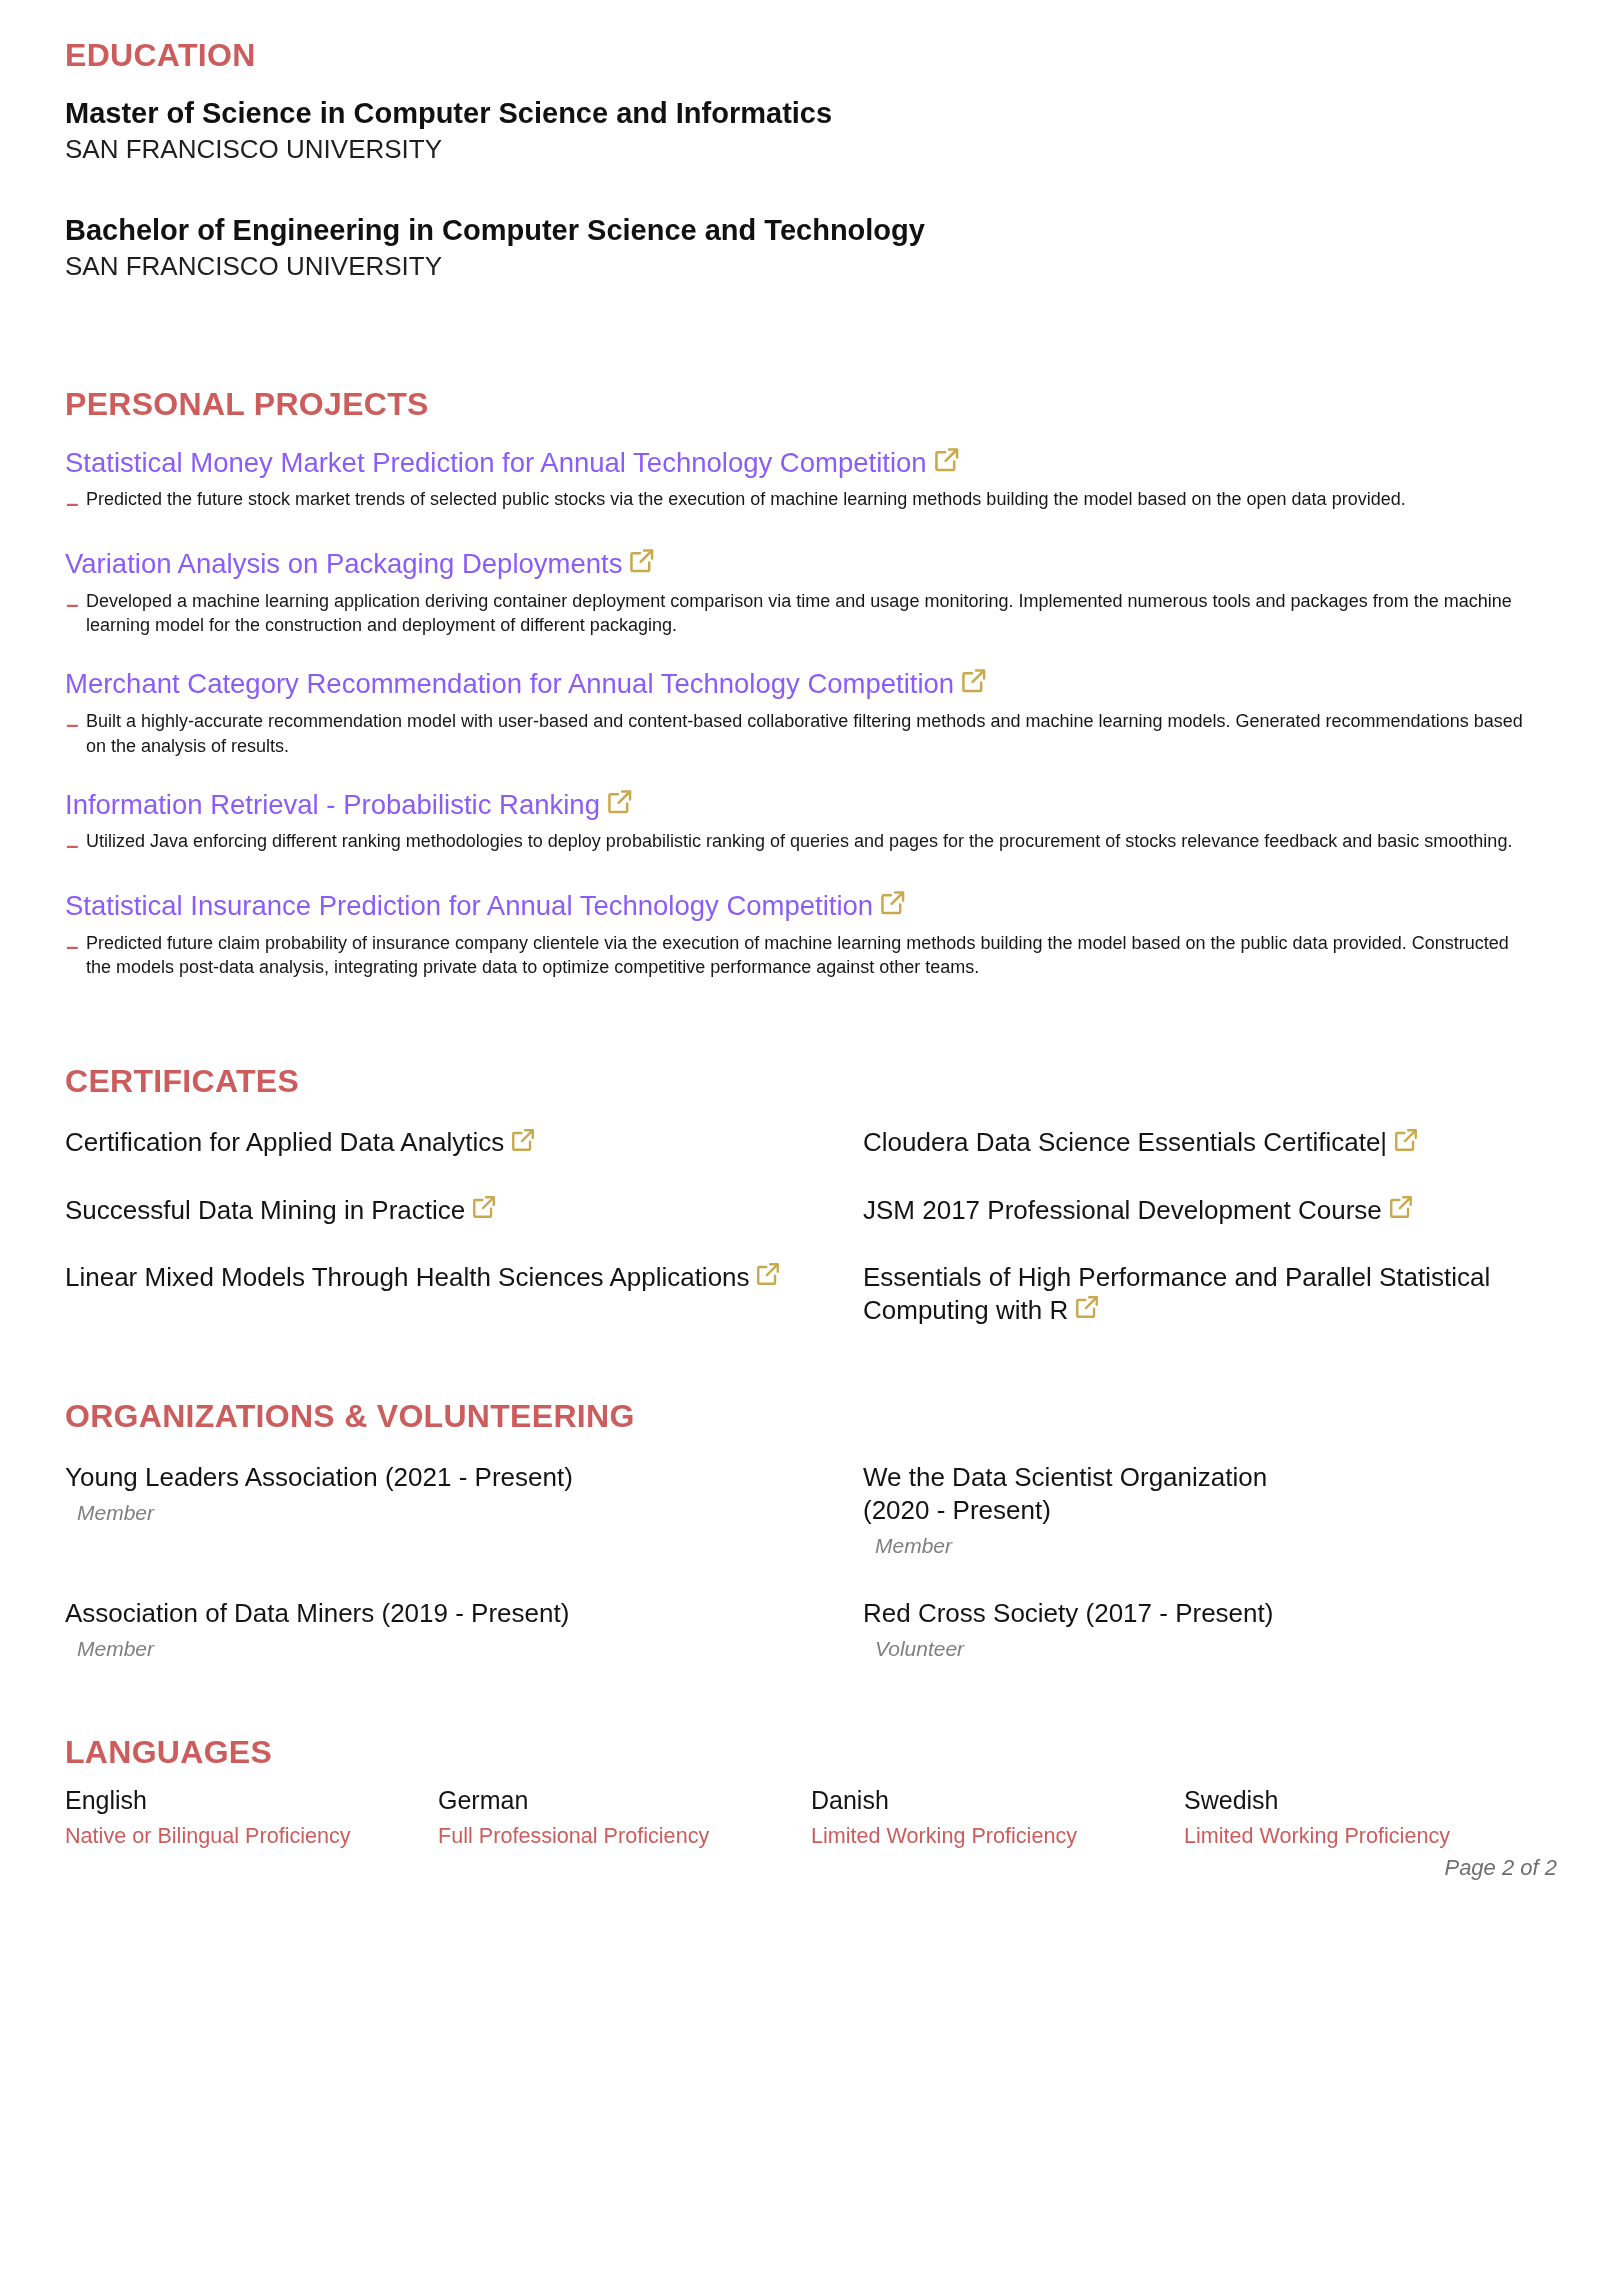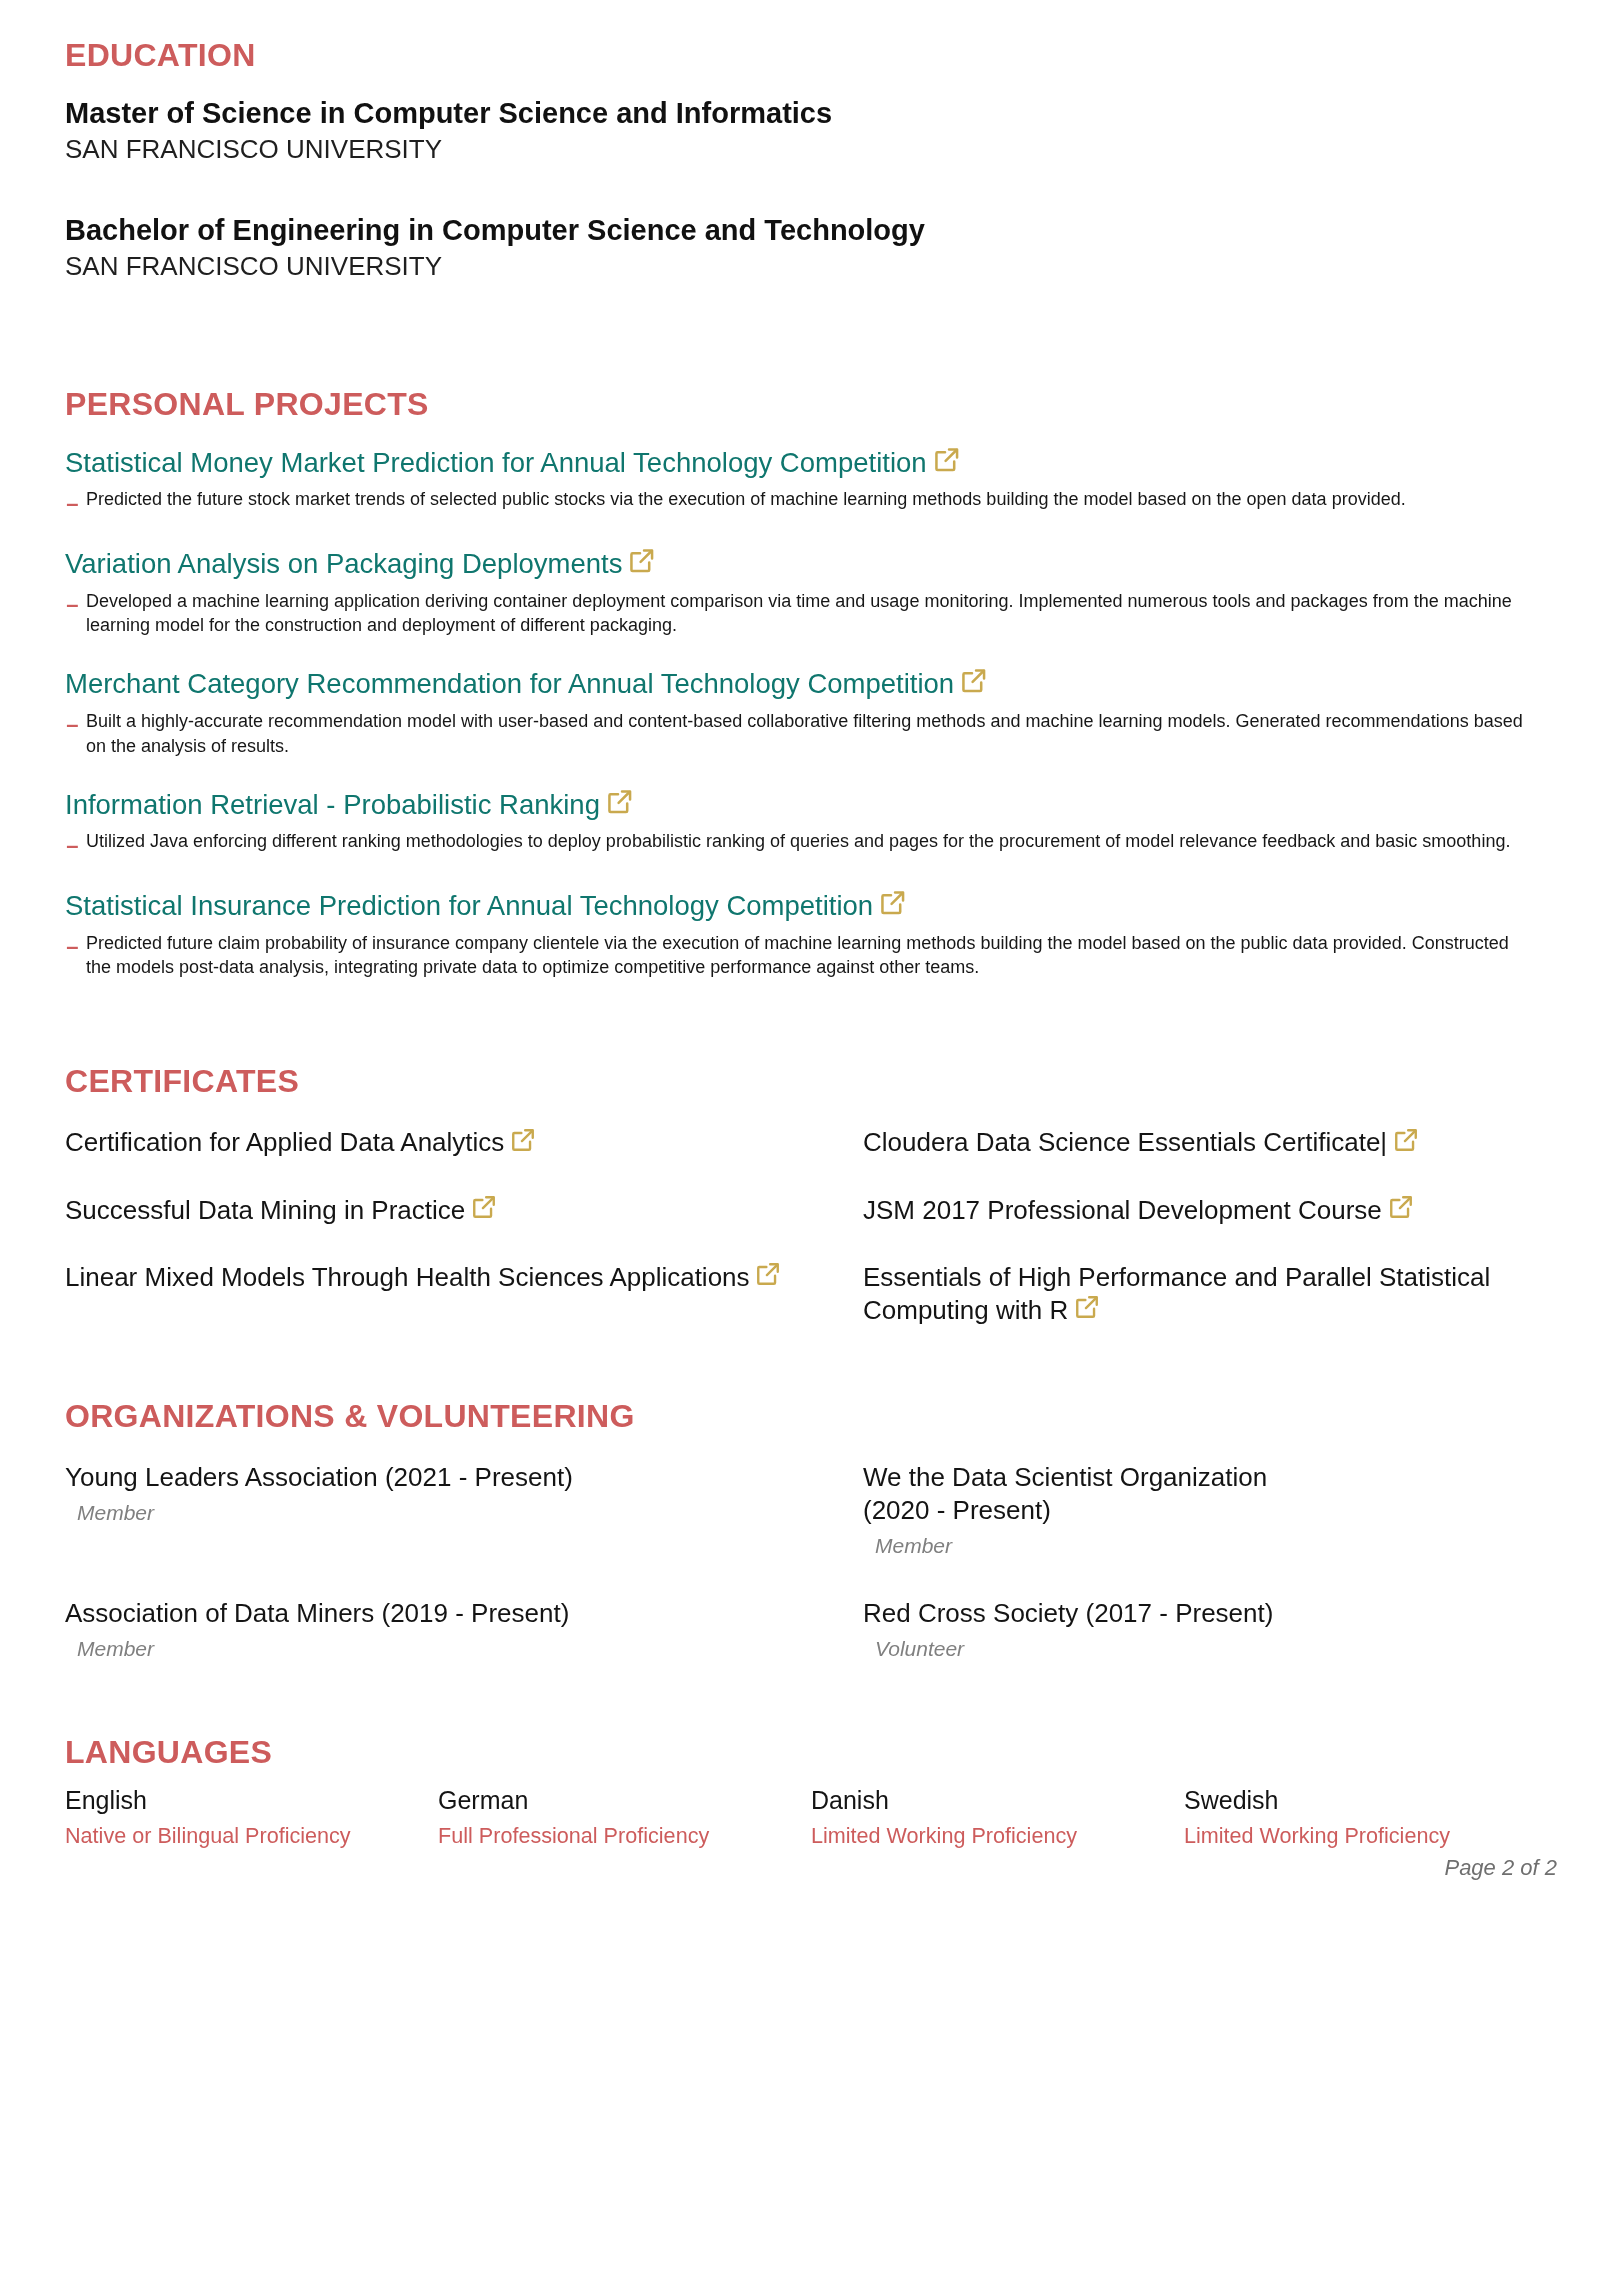--- a/index.html
+++ b/index.html
@@ -58,21 +58,21 @@
   .sec-gap-md { height: 85px; }
   .sec-gap-sm { height: 73px; }
 
   
   .projects { margin-top: 26px; }
   .project { margin-bottom: 29px; }
   .project:last-child { margin-bottom: 0; }
   .project-title {
     font-size: 27.5px;
     font-weight: 400;
-    color: #0f766e;
+    color: #8b5cf6;
     line-height: 1.22;
     margin: 0 0 7.9px 0;
     display: block;
   }
   .project-bullet {
     display: flex;
     align-items: flex-start;
     margin-left: 1.3px;
   }
   .dash {
@@ -237,21 +237,21 @@
     <div class="project">
       <div class="project-title">
         <span>Information Retrieval - Probabilistic Ranking</span><span class="ext-icon"><svg viewBox="0 0 24 24" fill="none" stroke="#C9A94E" stroke-width="2.2" stroke-linecap="round" stroke-linejoin="round">
               <path d="M14 3h7v7"></path>
               <path d="M20.5 3.5L11 13"></path>
               <path d="M18.5 13.5V20a1 1 0 0 1-1 1H4a1 1 0 0 1-1-1V6.5a1 1 0 0 1 1-1h6.5"></path>
             </svg></span>
       </div>
       <div class="project-bullet">
         <span class="dash">–</span>
-        <span class="bullet-text">Utilized Java enforcing different ranking methodologies to deploy probabilistic ranking of queries and pages for the procurement of model relevance feedback and basic smoothing.</span>
+        <span class="bullet-text">Utilized Java enforcing different ranking methodologies to deploy probabilistic ranking of queries and pages for the procurement of stocks relevance feedback and basic smoothing.</span>
       </div>
     </div>
 
     <div class="project">
       <div class="project-title">
         <span>Statistical Insurance Prediction for Annual Technology Competition</span><span class="ext-icon"><svg viewBox="0 0 24 24" fill="none" stroke="#C9A94E" stroke-width="2.2" stroke-linecap="round" stroke-linejoin="round">
               <path d="M14 3h7v7"></path>
               <path d="M20.5 3.5L11 13"></path>
               <path d="M18.5 13.5V20a1 1 0 0 1-1 1H4a1 1 0 0 1-1-1V6.5a1 1 0 0 1 1-1h6.5"></path>
             </svg></span>

